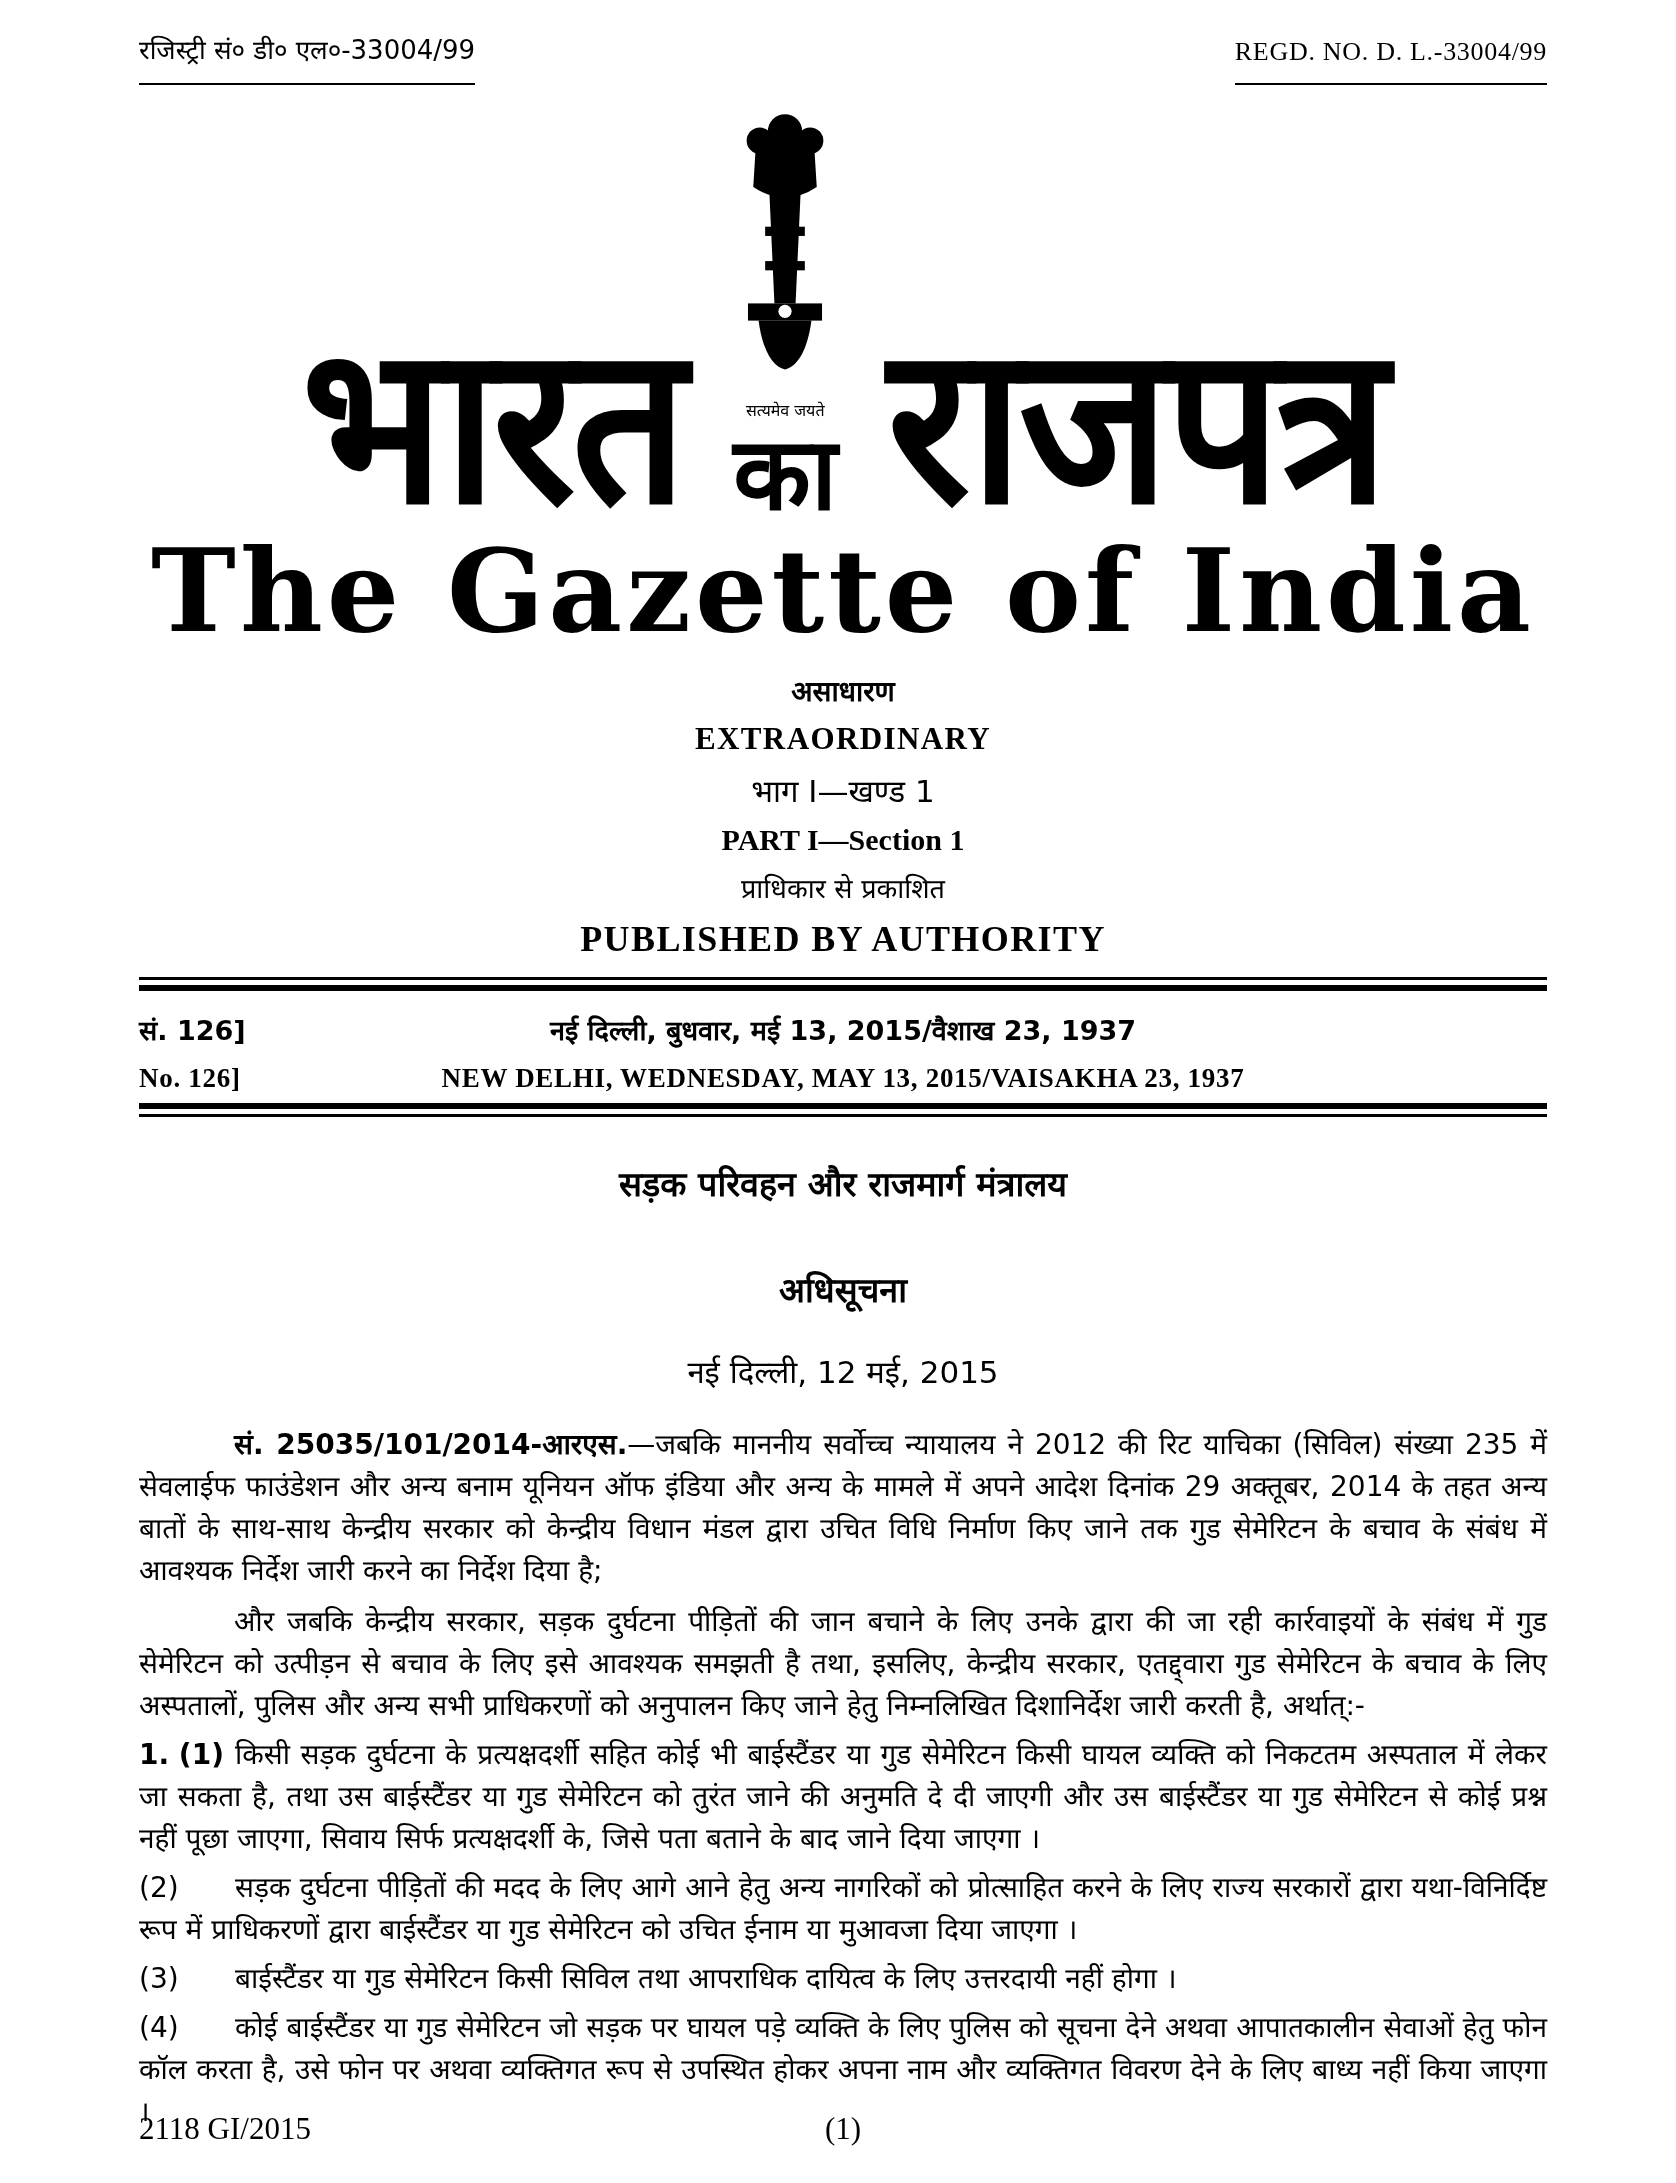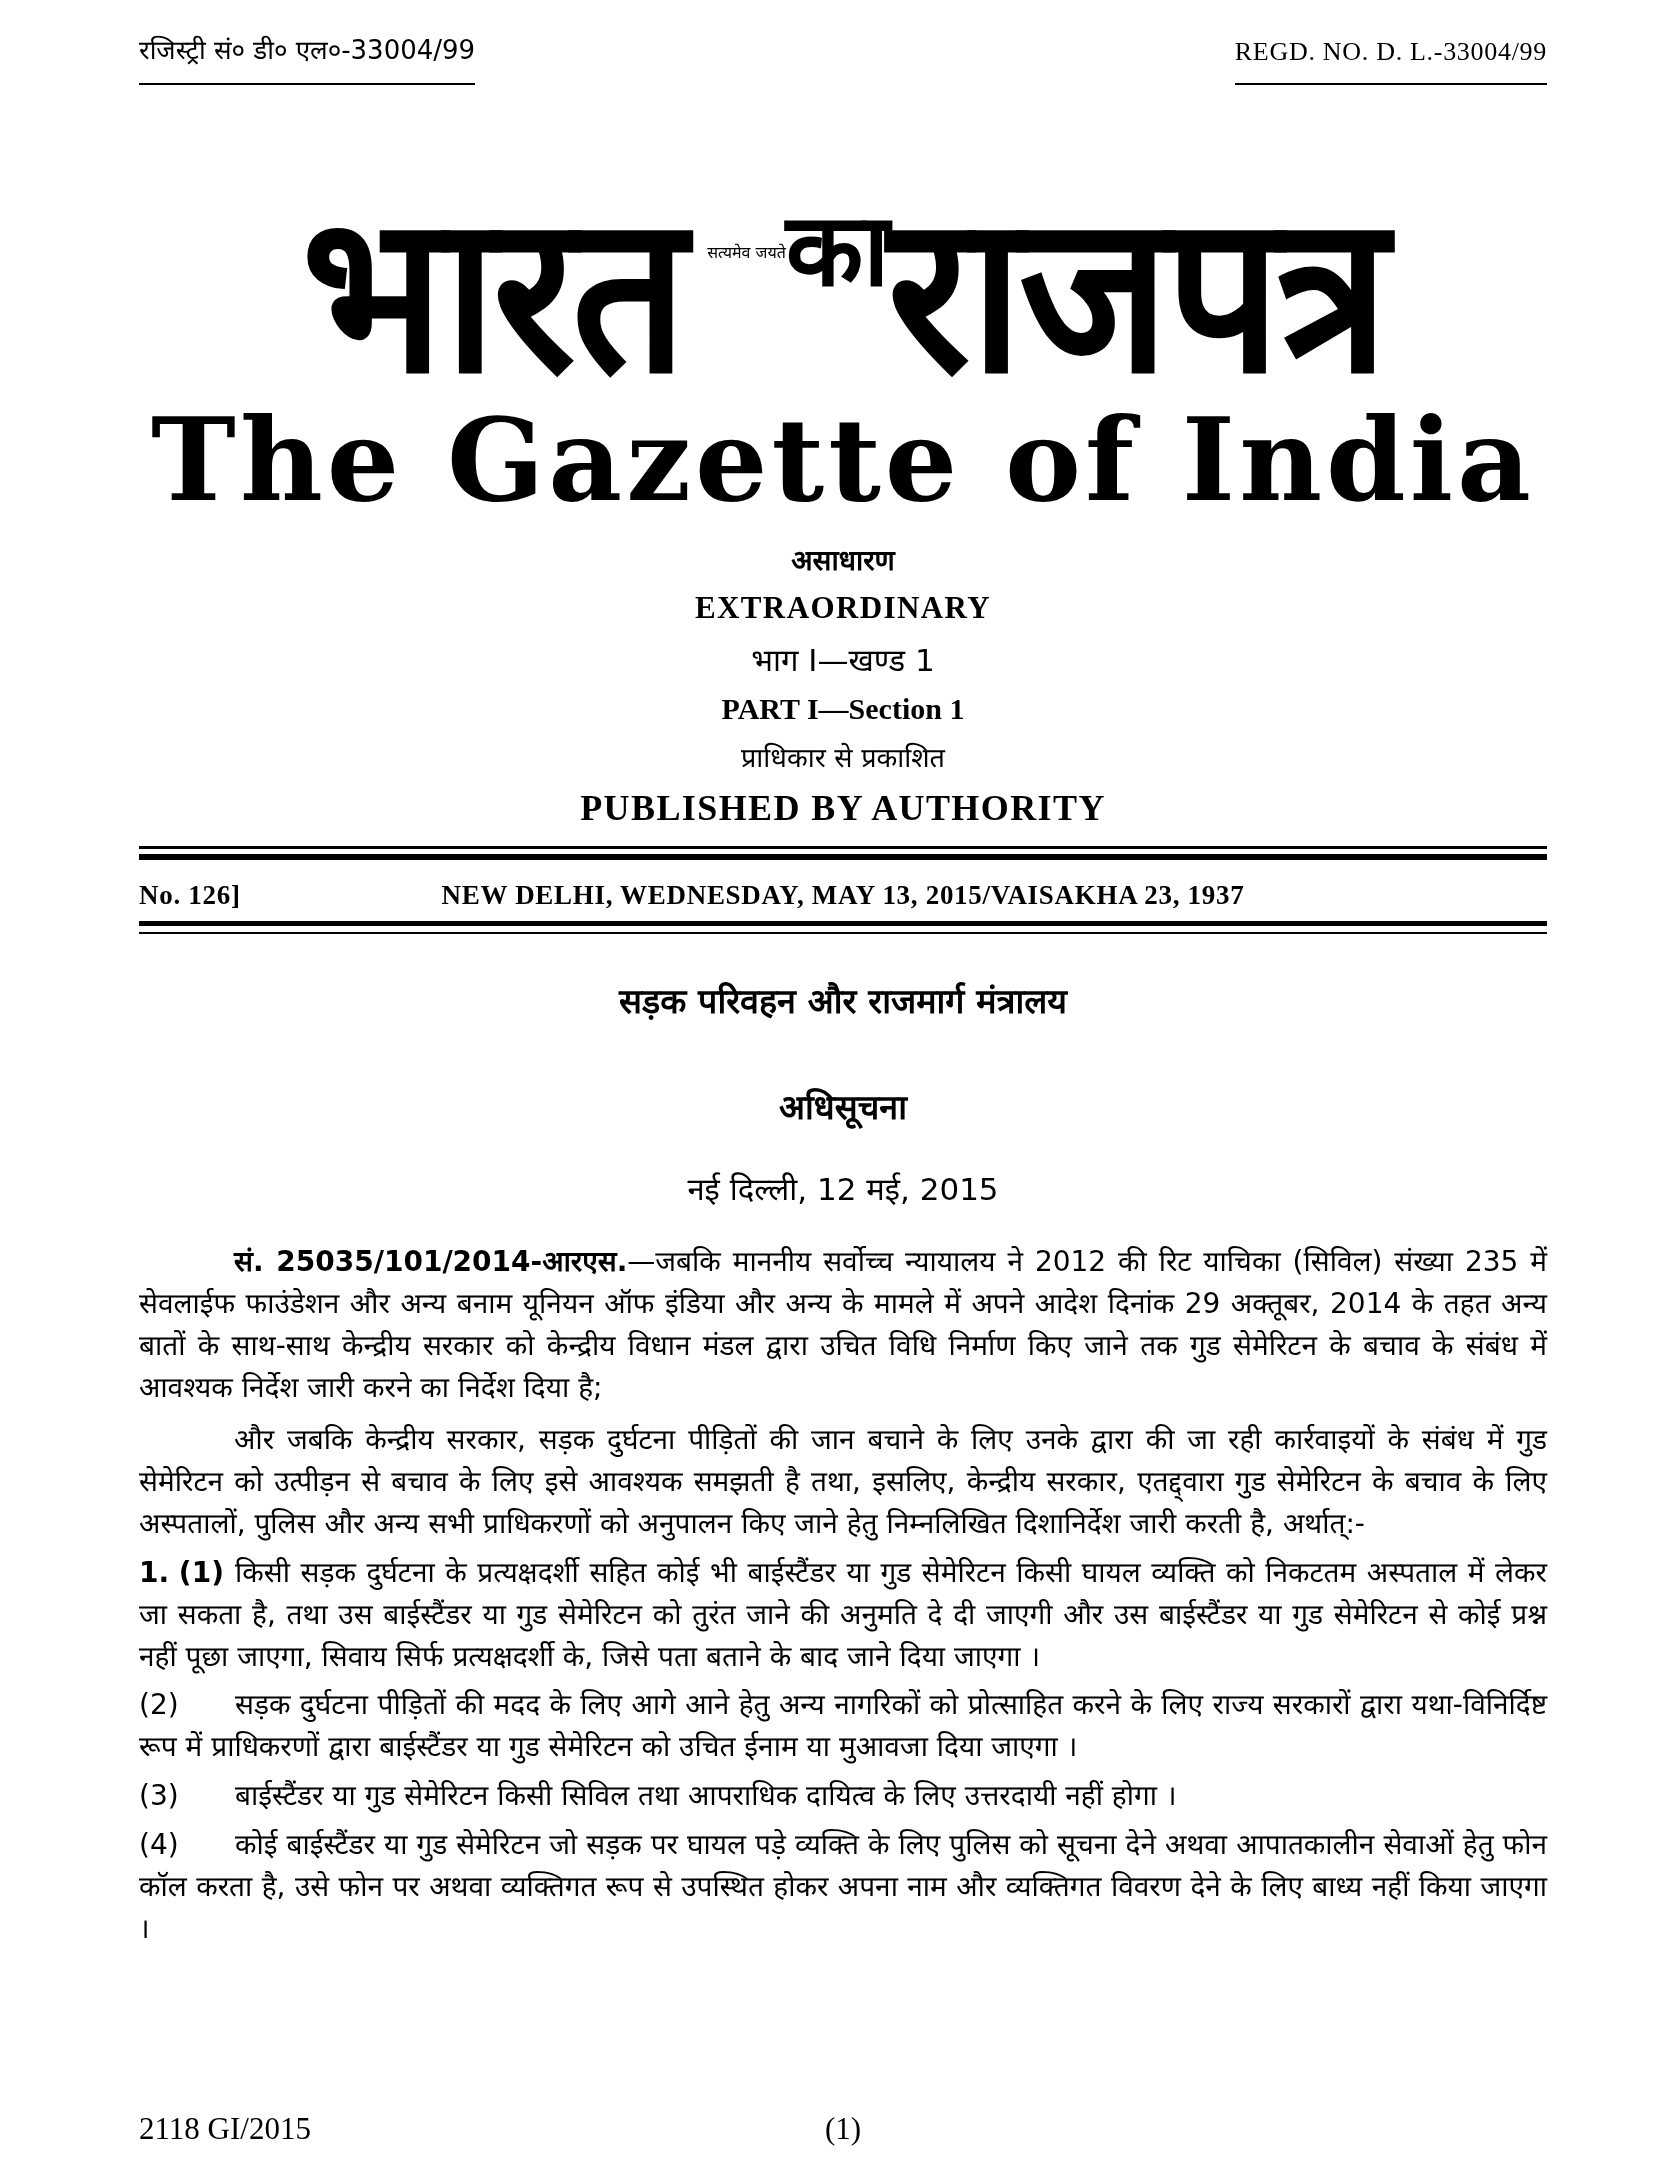--- a/index.html
+++ b/index.html
@@ -14,21 +14,21 @@
   
   .regd-row{ display:flex; justify-content:space-between; align-items:flex-end; }
   .regd{ font-size:26px; border-bottom:2.7px solid #000; padding-bottom:16px; }
   .regd.hi{ font-family:"DejaVu Sans", sans-serif; }
   .regd.en{ font-family:"Liberation Serif","DejaVu Serif", serif; letter-spacing:0.7px; }
 
   
   .masthead{ margin-top:20px; display:flex; justify-content:center; align-items:flex-end; gap:24px; }
   .mast-hi{ font-size:203px; font-weight:bold; line-height:1; font-family:"DejaVu Sans", sans-serif;
             letter-spacing:-4px; transform:scaleY(1.08); }
-  .emblem-col{ display:flex; flex-direction:row; align-items:center; width:156px; }
+  .emblem-col{ display:flex; flex-direction:column; align-items:center; width:156px; }
   .emblem-col svg{ display:block; }
   .motto{ font-size:16px; margin-top:2.7px; white-space:nowrap; }
   .mast-ka{ font-size:101px; font-weight:bold; line-height:1.05; }
   .gazette-en{
     text-align:center; font-family:"DejaVu Serif","Liberation Serif", serif;
     font-size:114px; font-weight:bold; line-height:1.0; margin-top:6.8px;
     letter-spacing:4px; white-space:nowrap;
   }
 
   
@@ -118,20 +118,24 @@
     <div class="t-published">PUBLISHED BY AUTHORITY</div>
   </div>
 
   <div class="band-sep">
     <div class="rule thin"></div>
     <div class="gap6"></div>
     <div class="rule thick"></div>
   </div>
 
   <div class="band">
+    <div class="band-row hi">
+      <span class="band-left">सं.  126]</span>
+      <span>नई दिल्ली, बुधवार, मई 13, 2015/वैशाख 23, 1937</span>
+    </div>
     <div class="band-row en">
       <span class="band-left">No. 126]</span>
       <span>NEW DELHI, WEDNESDAY, MAY 13, 2015/VAISAKHA 23, 1937</span>
     </div>
   </div>
 
   <div>
     <div class="rule thick"></div>
     <div class="gap6"></div>
     <div class="rule thin"></div>

